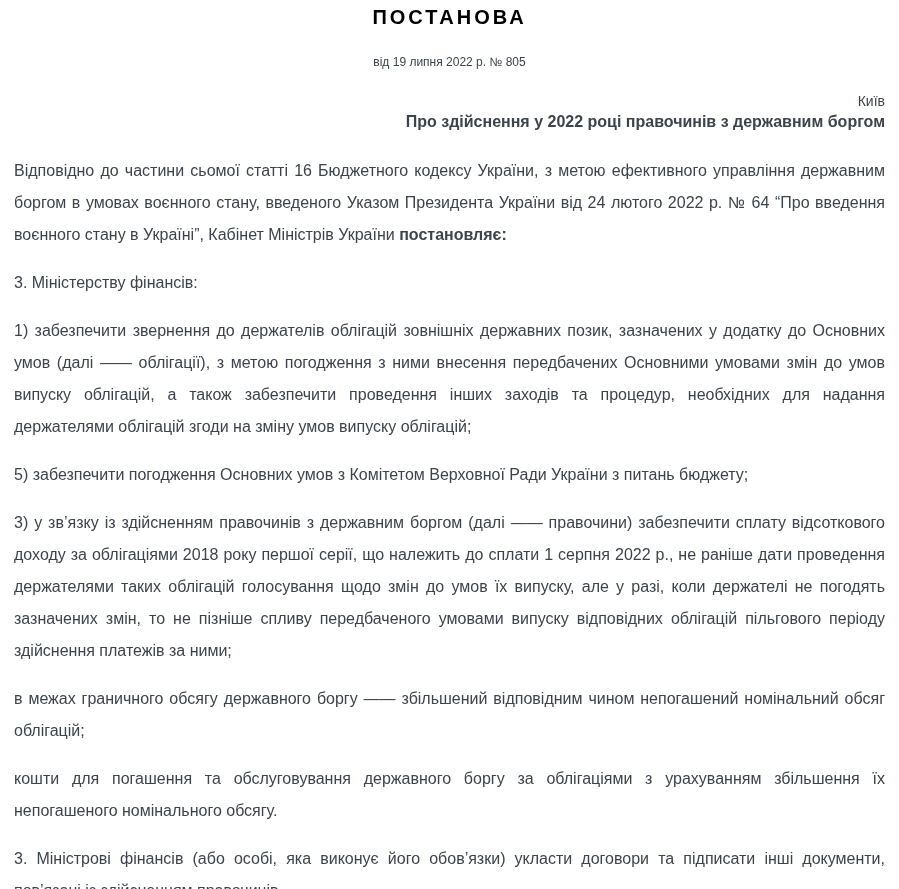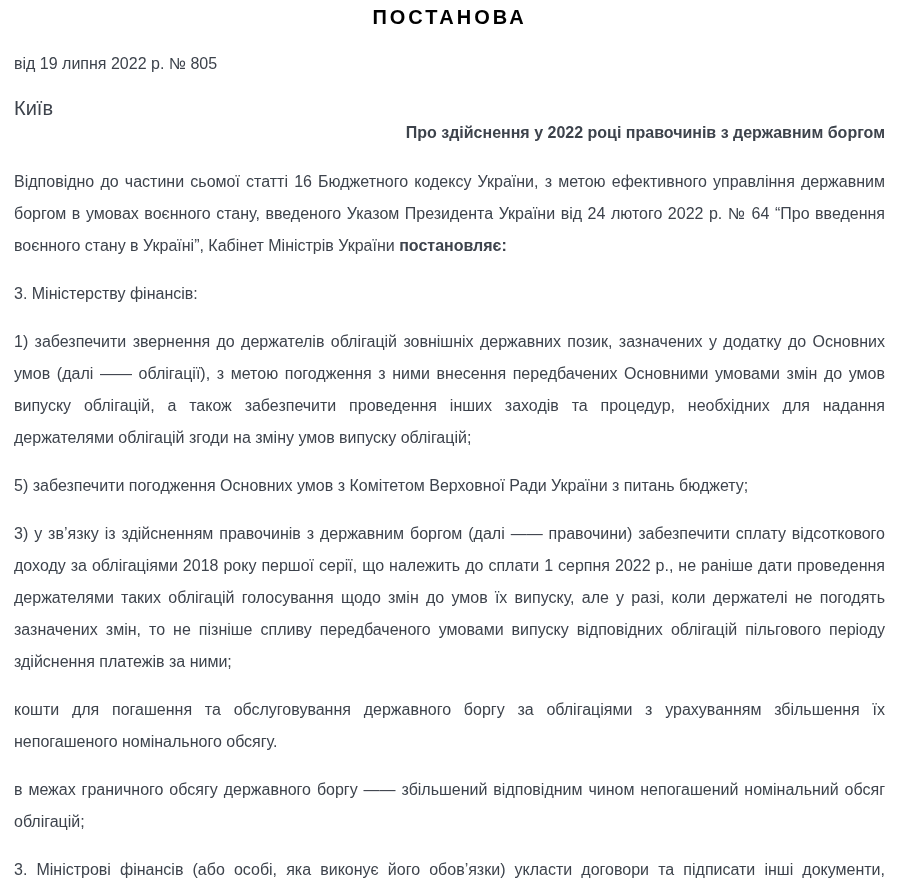--- a/index.html
+++ b/index.html
@@ -20,28 +20,28 @@
   }
   .doc-type {
     text-align: center;
     font-size: 20px;
     font-weight: 700;
     letter-spacing: 3px;
     color: #000000;
     margin: 6px 0 0;
   }
   .date-line {
-    text-align: left;
-    font-size: 16px;
+    text-align: center;
+    font-size: 12px;
     font-weight: 400;
     margin: 26px 0 4px;
   }
   .city {
-    text-align: left;
-    font-size: 20px;
+    text-align: right;
+    font-size: 14px;
     font-weight: 400;
     margin: 24px 0 0;
   }
   .subject {
     text-align: right;
     font-size: 16px;
     font-weight: 700;
     margin: 4px 0 0;
   }
   p.body-par {
@@ -76,19 +76,19 @@
 
   <p class="body-par">3. Міністерству фінансів:</p>
 
   <p class="body-par">1) забезпечити звернення до держателів облігацій зовнішніх державних позик, зазначених у додатку до Основних умов (далі —— облігації), з метою погодження з ними внесення передбачених Основними умовами змін до умов випуску облігацій, а також забезпечити проведення інших заходів та процедур, необхідних для надання держателями облігацій згоди на зміну умов випуску облігацій;</p>
 
   <p class="body-par">5) забезпечити погодження Основних умов з Комітетом Верховної Ради України з питань бюджету;</p>
 
   <p class="body-par">3) у зв’язку із здійсненням правочинів з державним боргом (далі —— правочини) забезпечити сплату відсоткового доходу за облігаціями 2018 року першої серії, що належить до сплати 1 серпня 2022 р., не раніше дати проведення держателями таких облігацій голосування щодо змін до умов їх випуску, але у разі, коли держателі не погодять зазначених змін, то не пізніше спливу передбаченого умовами випуску відповідних облігацій пільгового періоду здійснення платежів за ними;</p>
 
 
+  <p class="body-par">в межах граничного обсягу державного боргу —— збільшений відповідним чином непогашений номінальний обсяг облігацій;</p>
+
   <p class="body-par">кошти для погашення та обслуговування державного боргу за облігаціями з урахуванням збільшення їх непогашеного номінального обсягу.</p>
-
-  <p class="body-par">в межах граничного обсягу державного боргу —— збільшений відповідним чином непогашений номінальний обсяг облігацій;</p>
 
   <p class="body-par">3. Міністрові фінансів (або особі, яка виконує його обов’язки) укласти договори та підписати інші документи, пов’язані із здійсненням правочинів.</p>
 
 </div>
 
 </body></html>

